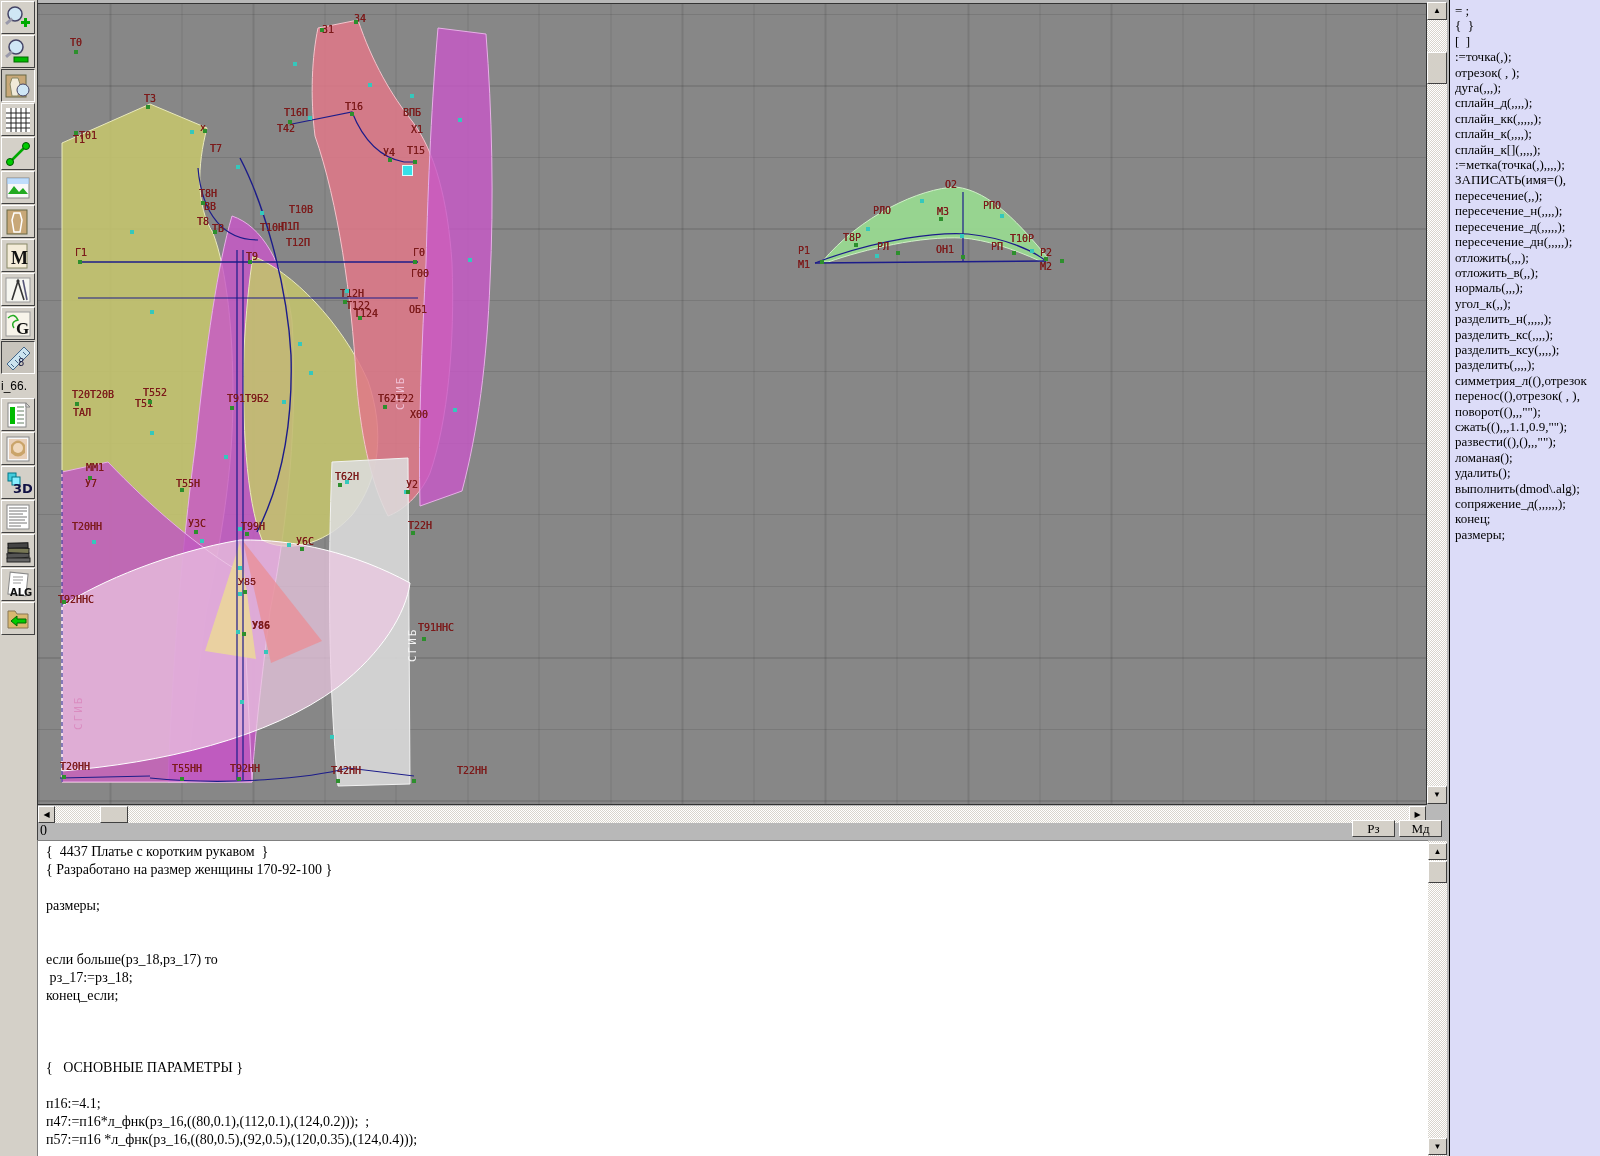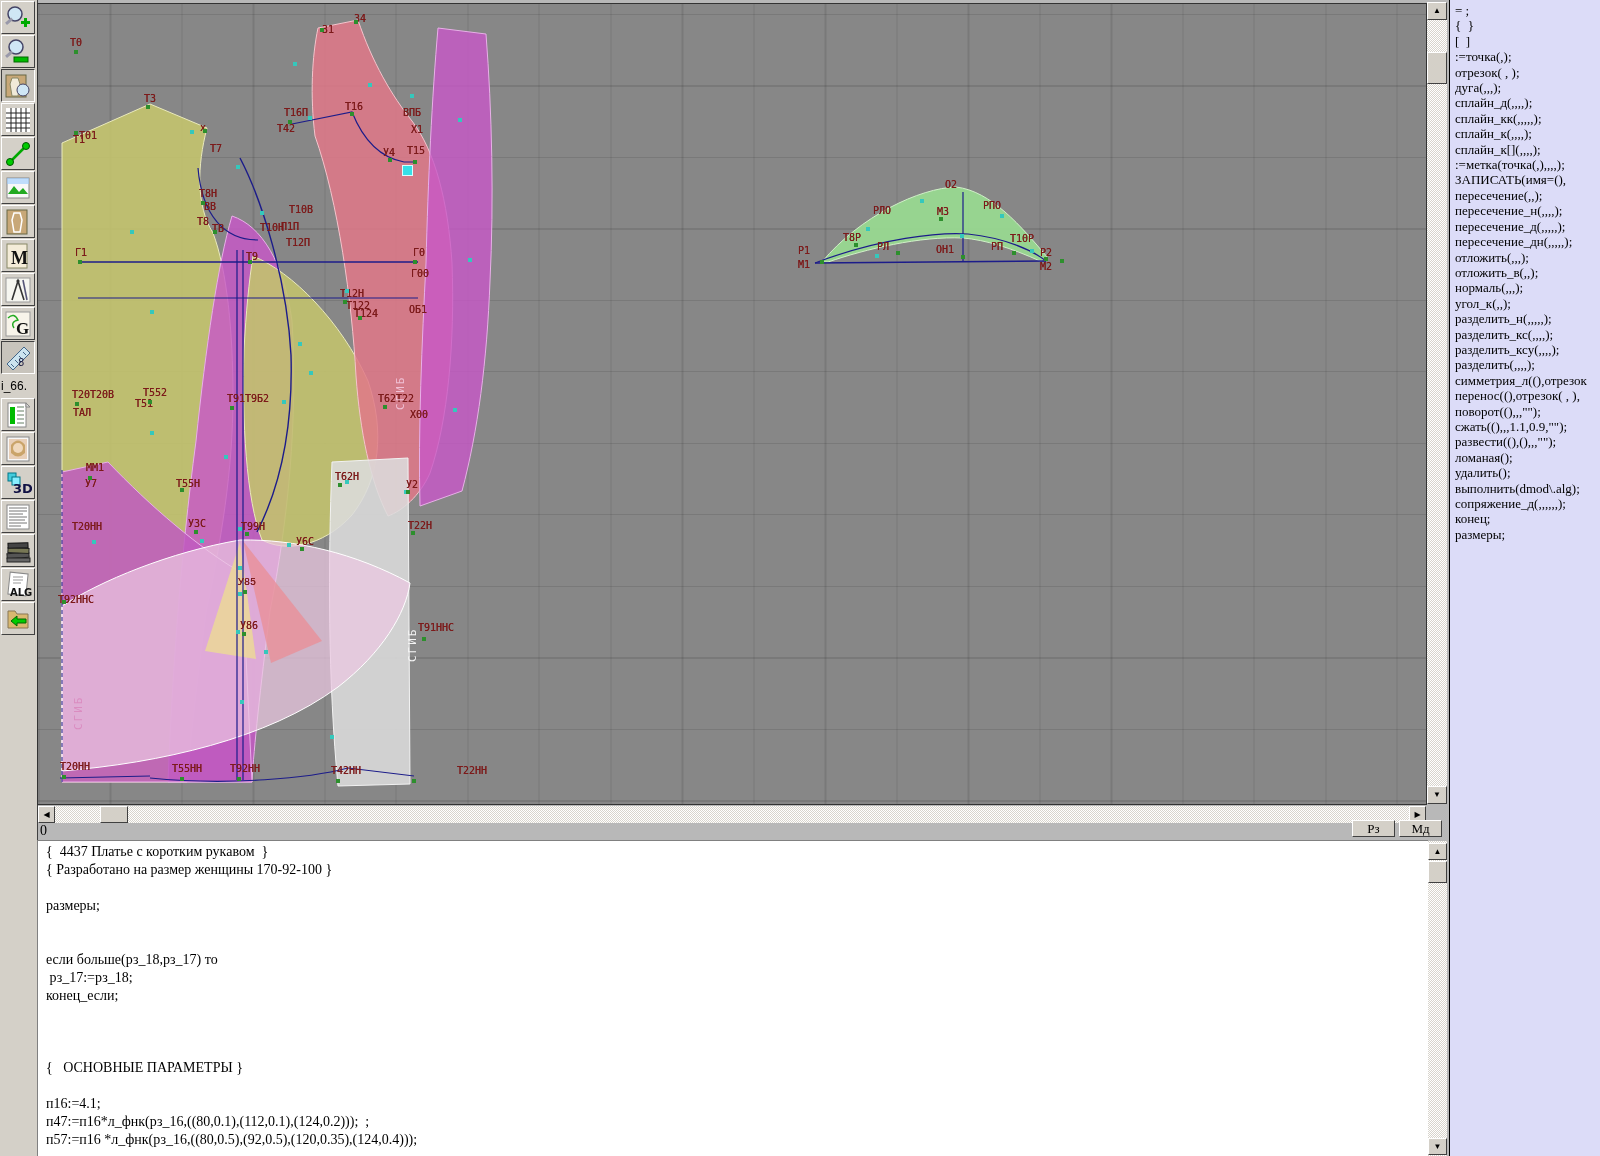--- a/index.html
+++ b/index.html
@@ -272,21 +272,21 @@
         <span class="clabel" style="left: 138px; top: 474px;">Т55Н</span>
         <span class="clabel" style="left: 297px; top: 467px;">Т62Н</span>
         <span class="clabel" style="left: 368px; top: 475px;">У2</span>
         <span class="clabel" style="left: 34px; top: 517px;">Т20НН</span>
         <span class="clabel" style="left: 150px; top: 514px;">У3С</span>
         <span class="clabel" style="left: 203px; top: 517px;">Т99Н</span>
         <span class="clabel" style="left: 258px; top: 532px;">У6С</span>
         <span class="clabel" style="left: 370px; top: 516px;">Т22Н</span>
         <span class="clabel" style="left: 20px; top: 590px;">Т92ННС</span>
         <span class="clabel" style="left: 200px; top: 573px; font-family: Liberation Mono, monospace;">У85</span>
-        <span class="clabel" style="left: 202px; top: 616px;">У86</span>
+        <span class="clabel" style="left: 214px; top: 616px; font-weight: bold;">У86</span>
         <span class="clabel" style="left: 380px; top: 618px;">Т91ННС</span>
         <span class="clabel" style="left: 22px; top: 757px;">Т20НН</span>
         <span class="clabel" style="left: 134px; top: 759px;">Т55НН</span>
         <span class="clabel" style="left: 192px; top: 759px;">Т92НН</span>
         <span class="clabel" style="left: 293px; top: 761px;">Т42НН</span>
         <span class="clabel" style="left: 372px; top: 761px; padding-left: 47px;">Т22НН</span>
         <span class="clabel" style="left: 907px; top: 175px;">О2</span>
         <span class="clabel" style="left: 835px; top: 201px;">РЛО</span>
         <span class="clabel" style="left: 899px; top: 202px;">М3</span>
         <span class="clabel" style="left: 945px; top: 196px;">РПО</span>

